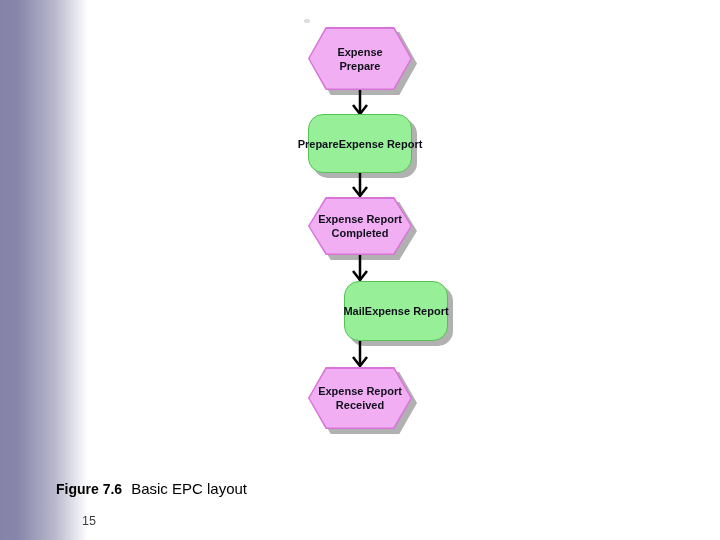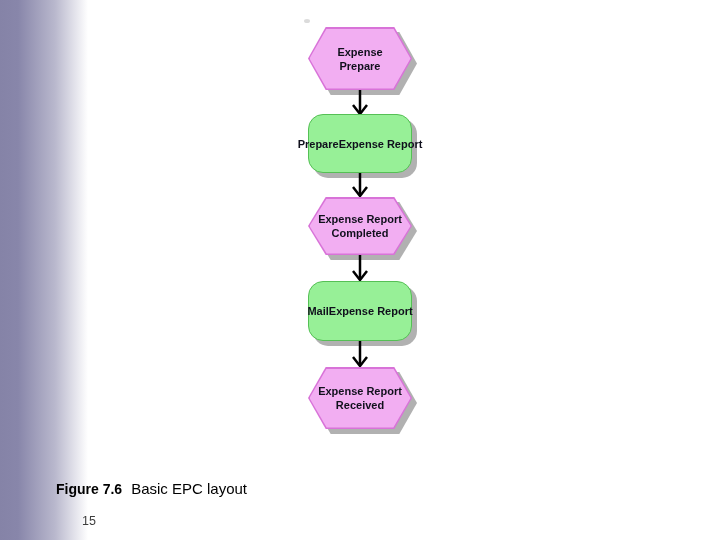--- a/index.html
+++ b/index.html
@@ -128,21 +128,21 @@
           <div class="node-label">Completed</div>
         </div>
       </div>
     </div>
 
     <svg class="arrow" style="top:255px;" width="20" height="26" viewBox="0 0 20 26">
       <line x1="10" y1="0" x2="10" y2="23" stroke="#000000" stroke-width="2.5"></line>
       <polyline points="3,16 10,25 17,16" fill="none" stroke="#000000" stroke-width="2.5"></polyline>
     </svg>
 
-    <div class="node" style="top:281px; height:60px;">
+    <div class="node" style="top:281px; height:60px;margin-left:36px;">
       <div class="shadow rect-shadow"></div>
       <div class="rect-shape">
         <div class="node-label">Mail</div>
         <div class="node-label">Expense Report</div>
       </div>
     </div>
 
     <svg class="arrow" style="top:341px;" width="20" height="26" viewBox="0 0 20 26">
       <line x1="10" y1="0" x2="10" y2="23" stroke="#000000" stroke-width="2.5"></line>
       <polyline points="3,16 10,25 17,16" fill="none" stroke="#000000" stroke-width="2.5"></polyline>

